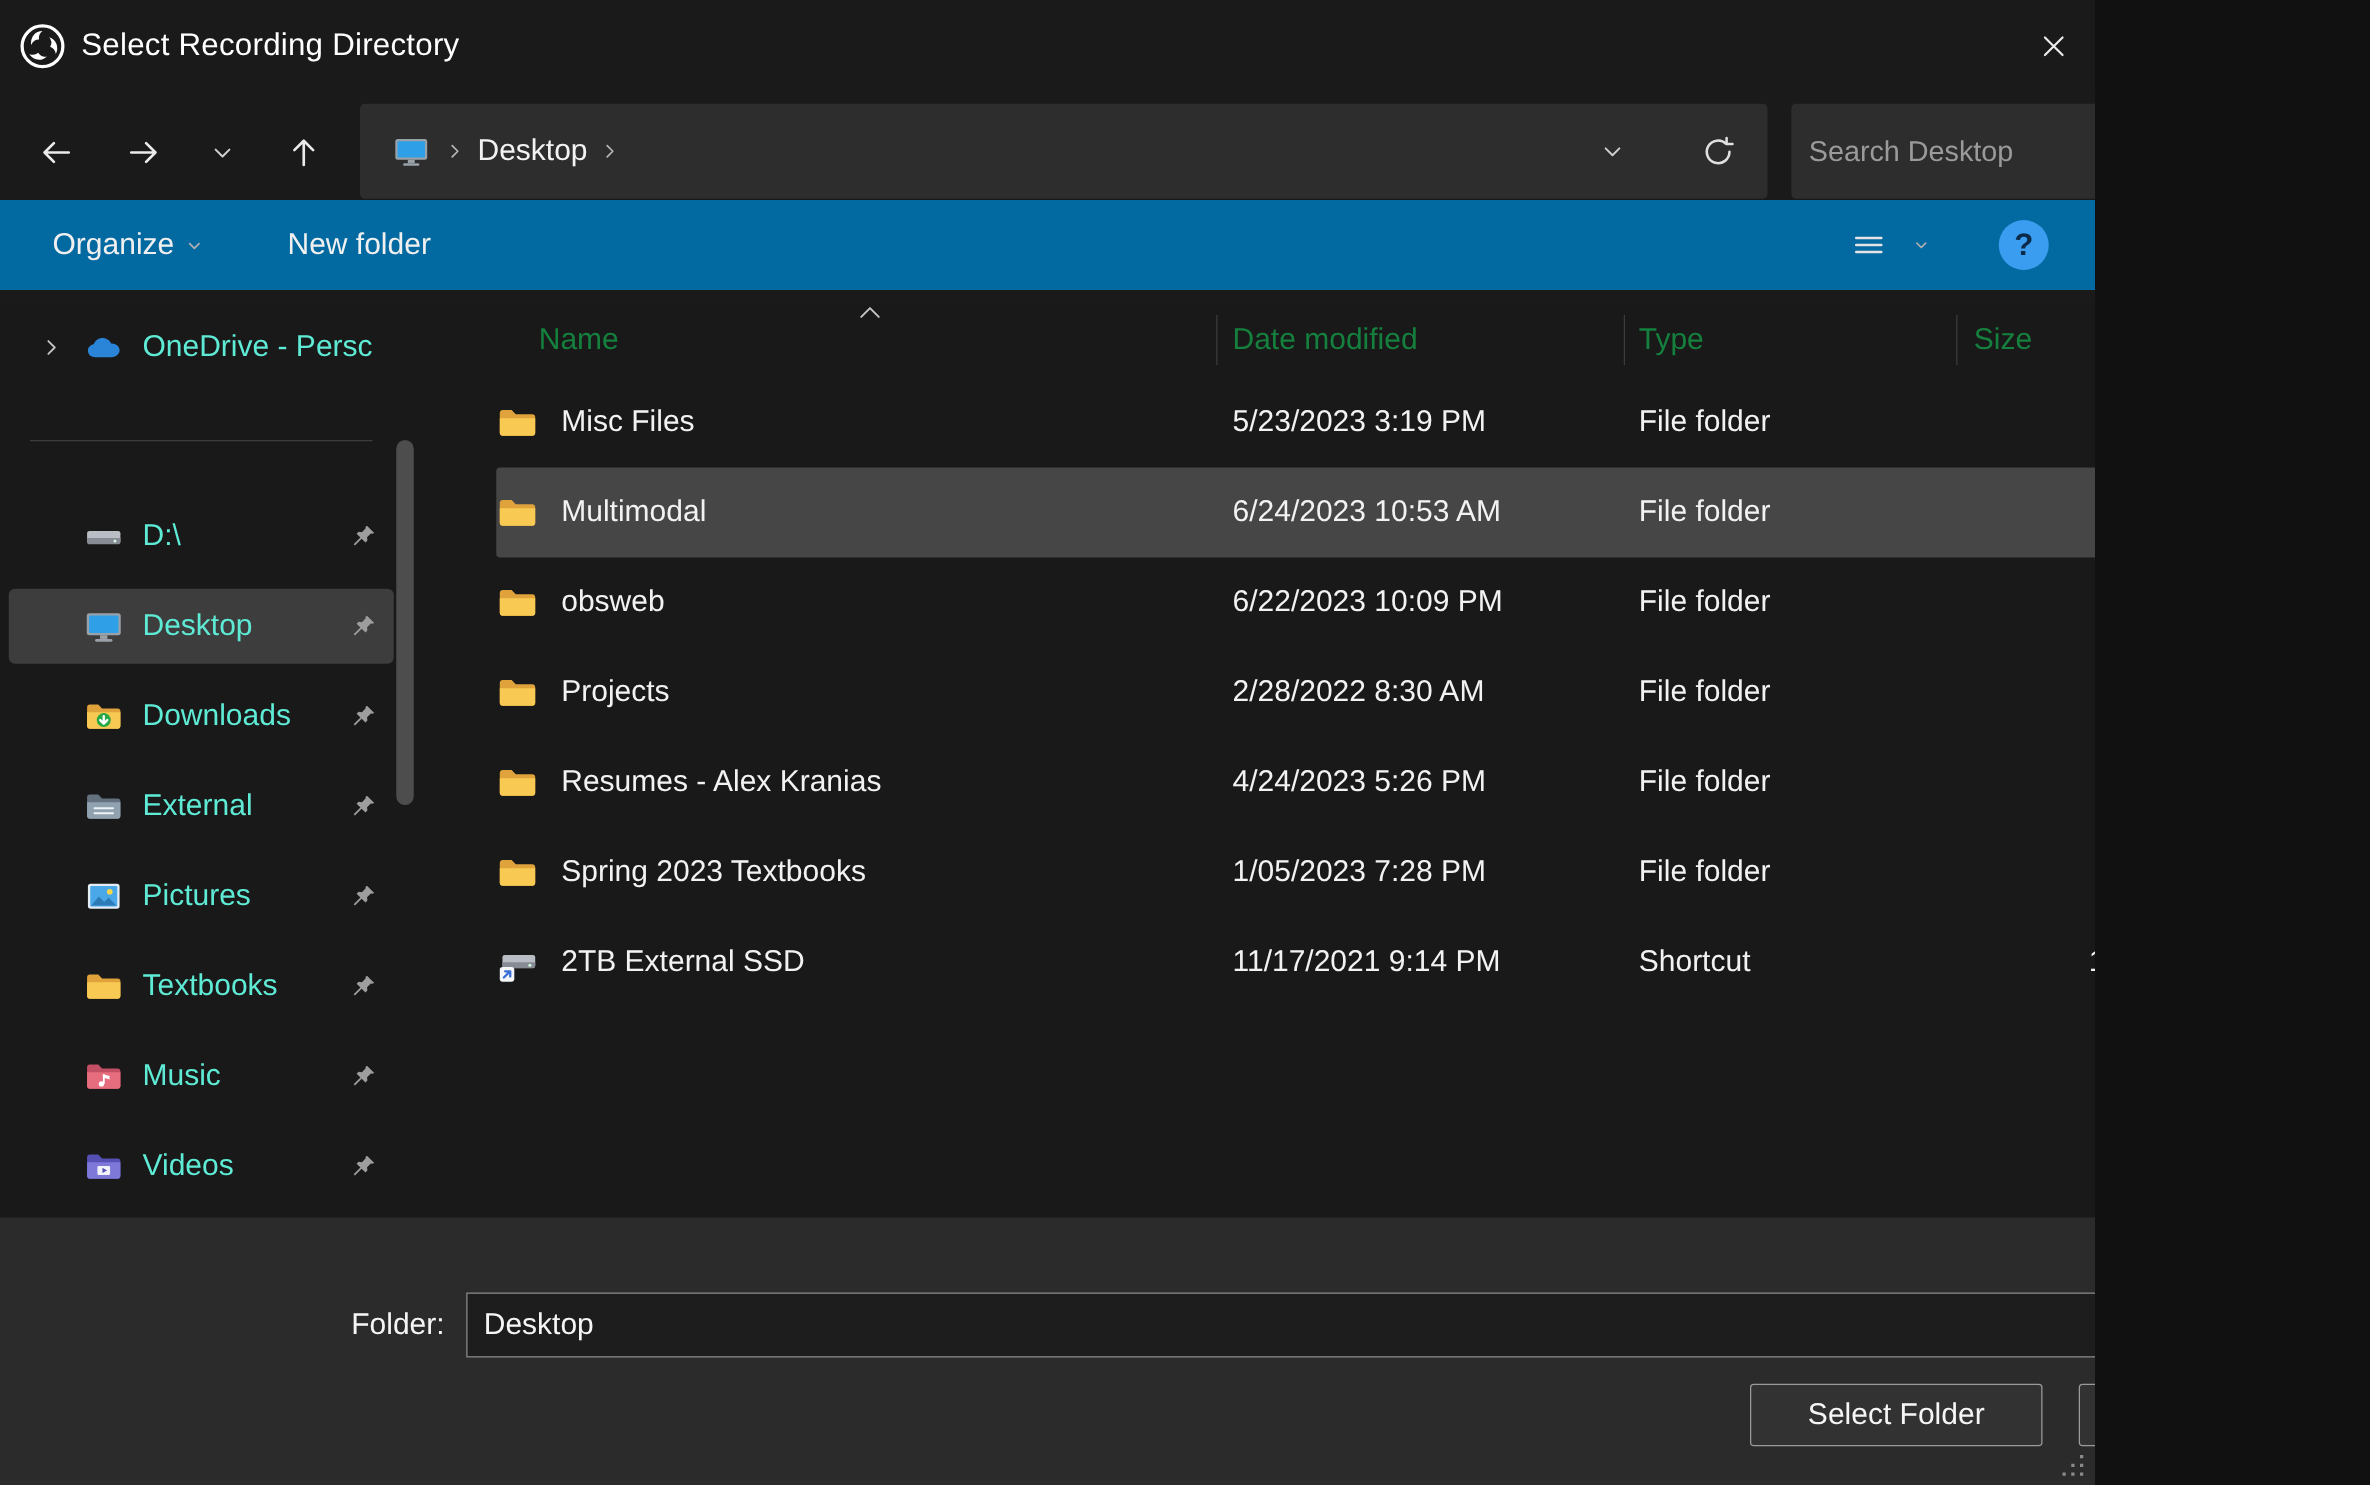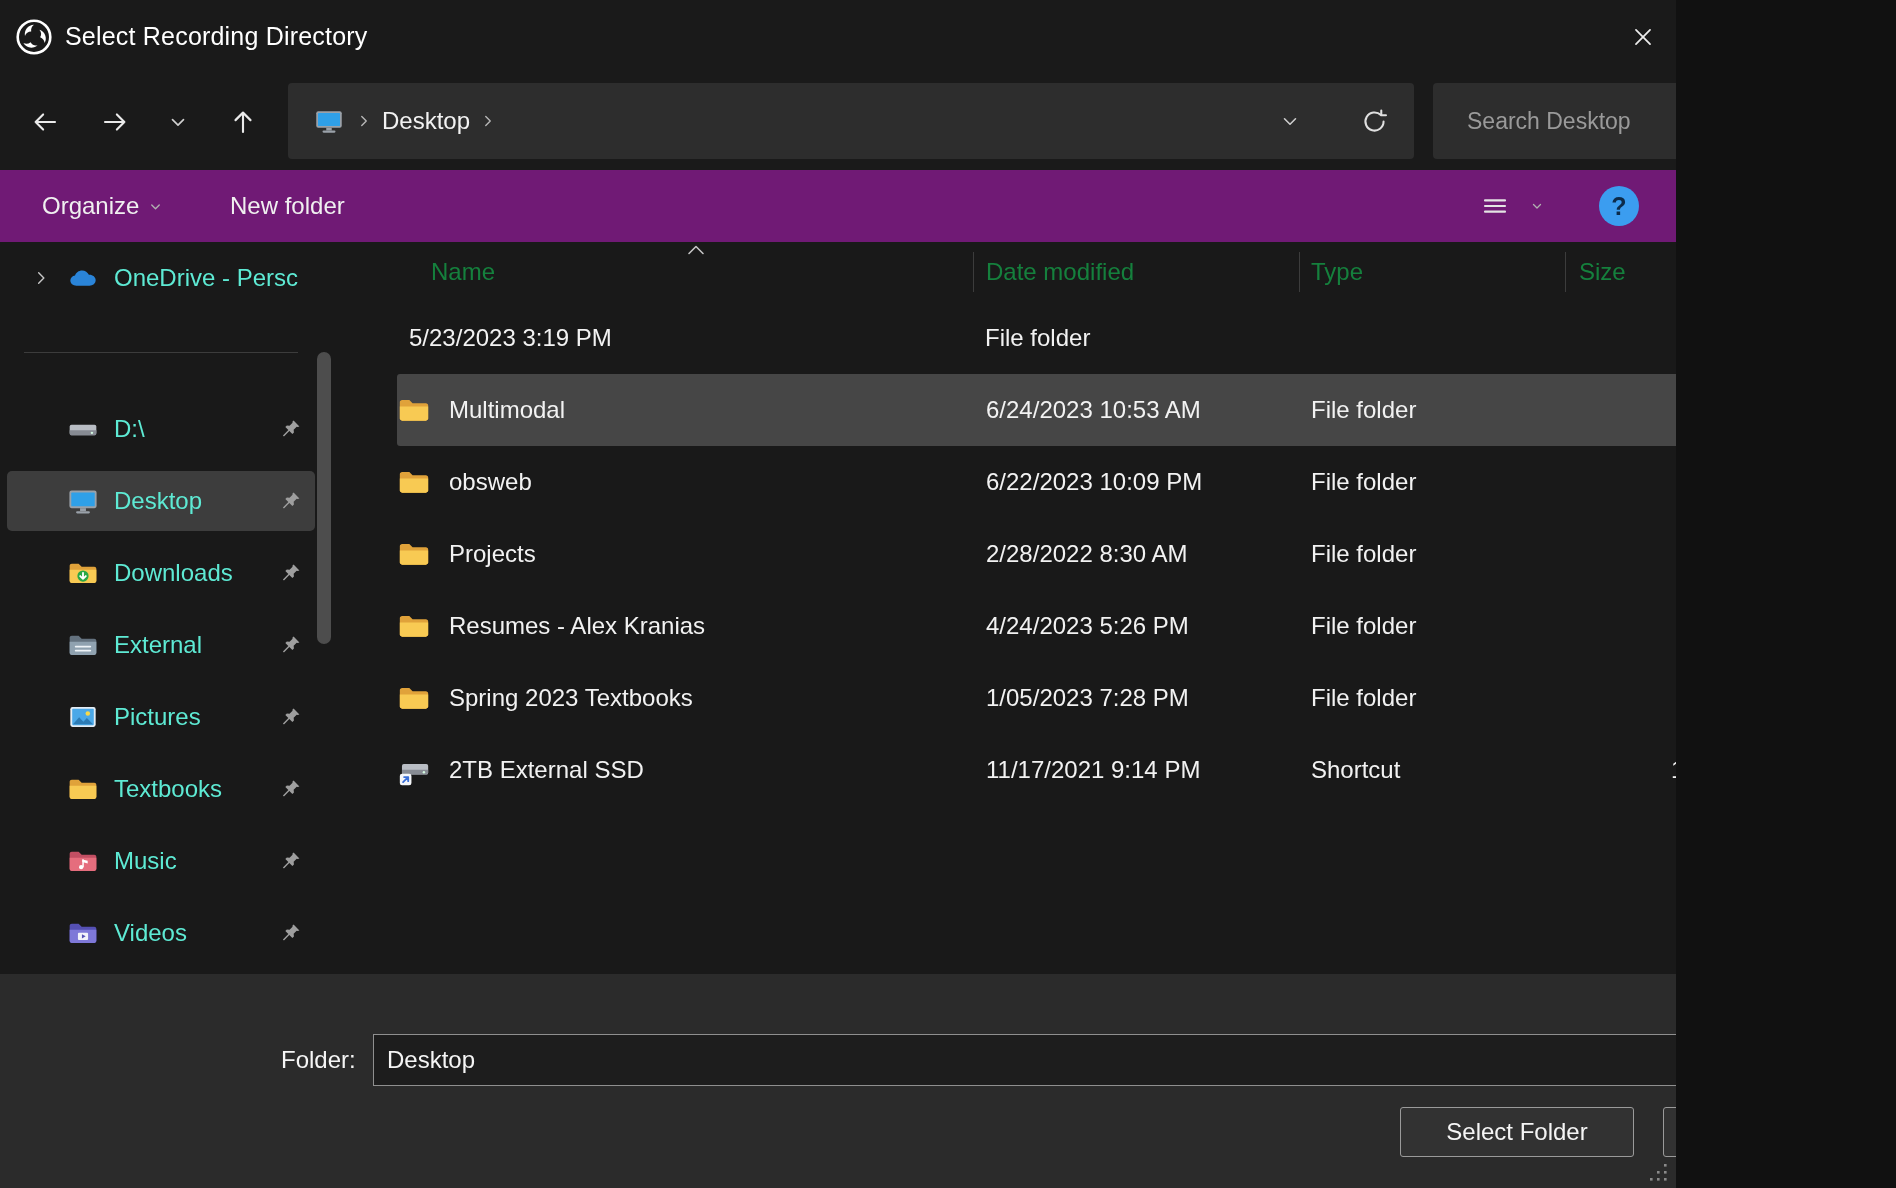--- a/index.html
+++ b/index.html
@@ -20,27 +20,27 @@
   .navbar{position:absolute;top:73px;left:0;right:0;height:97px;background:#1a1a1a;}
   .nav-btn{position:absolute;top:26px;width:46px;height:46px;display:flex;align-items:center;justify-content:center;border-radius:4px;}
   .nav-back{left:22px}.nav-forward{left:92px}.nav-recent{left:158px;width:40px}.nav-up{left:220px}
   .address-bar{position:absolute;left:288px;top:10px;width:1126px;height:76px;background:#2d2d2d;border-radius:4px;display:flex;align-items:center;padding:0 18px;}
   .crumb-icon{margin:0 4px 0 8px;}
   .crumb-sep{display:flex;align-items:center;margin:0 7px;}
   .crumb{font-size:24px;color:#f2f2f2;padding:0 2px;white-space:nowrap;}
   .addr-spacer{flex:1;}
   .addr-btn{width:44px;height:52px;display:flex;align-items:center;justify-content:center;border-radius:4px;}
   .addr-dropdown{margin-right:40px;}
-  .search-box{position:absolute;left:1433px;top:10px;width:445px;height:76px;background:#2d2d2d;border-radius:4px;display:flex;align-items:center;padding:0 34px;}
+  .search-box{position:absolute;left:1433px;top:10px;width:445px;height:76px;background:#2d2d2d;border-radius:4px;display:flex;align-items:center;padding:0 14px;}
   .search-input{flex:1;background:transparent;border:none;outline:none;color:#e8e8e8;font-size:23px;font-family:inherit;min-width:0;}
   .search-input::placeholder{color:#9a9a9a;}
   .search-icon{margin-left:10px;flex:none;}
 
   
-  .toolbar{position:absolute;top:170px;left:0;right:0;height:72px;background:#701a75;}
+  .toolbar{position:absolute;top:160px;left:0;right:0;height:72px;background:#0369a1;}
   .tool-btn{position:absolute;top:0;height:72px;display:flex;align-items:center;gap:9px;font-size:24px;color:#f0f0f0;padding:0 10px;border-radius:4px;}
   .tool-organize{left:32px;}
   .tool-newfolder{left:220px;}
   .tool-right{position:absolute;right:0;top:0;height:72px;display:flex;align-items:center;padding-right:37px;}
   .view-btn{width:48px;height:48px;display:flex;align-items:center;justify-content:center;border-radius:4px;}
   .view-caret{width:20px;height:48px;display:flex;align-items:center;justify-content:center;margin-left:8px;}
   .help-btn{width:40px;height:40px;border-radius:50%;background:#3b9df0;color:#0c2b4a;font-size:25px;font-weight:700;display:flex;align-items:center;justify-content:center;margin-left:52px;line-height:1;}
 
   
   .sidebar{position:absolute;left:0;top:242px;width:360px;bottom:214px;background:#191919;}
@@ -376,20 +376,29 @@
       <div class="col col-type">
         <span>Type</span>
       </div>
       <div class="col col-size">
         <span>Size</span>
       </div>
       <div class="col col-empty"></div>
     </div>
     <div class="rows">
         <div class="file-row">
+    <div class="cell-name">
+      <span class="cell-icon">
+              <svg viewBox="0 0 24 24">
+    <path fill="#e0a23a" d="M2 6.6C2 5.7 2.7 5 3.6 5h5.1l2.3 2.3h9.4c.9 0 1.6.7 1.6 1.6v9c0 .9-.7 1.6-1.6 1.6H3.6C2.7 19.5 2 18.8 2 17.9z"></path>
+    <path fill="#f8ca53" d="M2 9.6h20v8.3c0 .9-.7 1.6-1.6 1.6H3.6c-.9 0-1.6-.7-1.6-1.6z"></path>
+  </svg>
+            </span>
+      <span class="cell-name-text">Misc Files</span>
+    </div>
     <div class="cell-date">5/23/2023 3:19 PM</div>
     <div class="cell-type">File folder</div>
     <div class="cell-size"></div>
   </div>
         <div class="file-row highlighted">
     <div class="cell-name">
       <span class="cell-icon">
               <svg viewBox="0 0 24 24">
     <path fill="#e0a23a" d="M2 6.6C2 5.7 2.7 5 3.6 5h5.1l2.3 2.3h9.4c.9 0 1.6.7 1.6 1.6v9c0 .9-.7 1.6-1.6 1.6H3.6C2.7 19.5 2 18.8 2 17.9z"></path>
     <path fill="#f8ca53" d="M2 9.6h20v8.3c0 .9-.7 1.6-1.6 1.6H3.6c-.9 0-1.6-.7-1.6-1.6z"></path>

